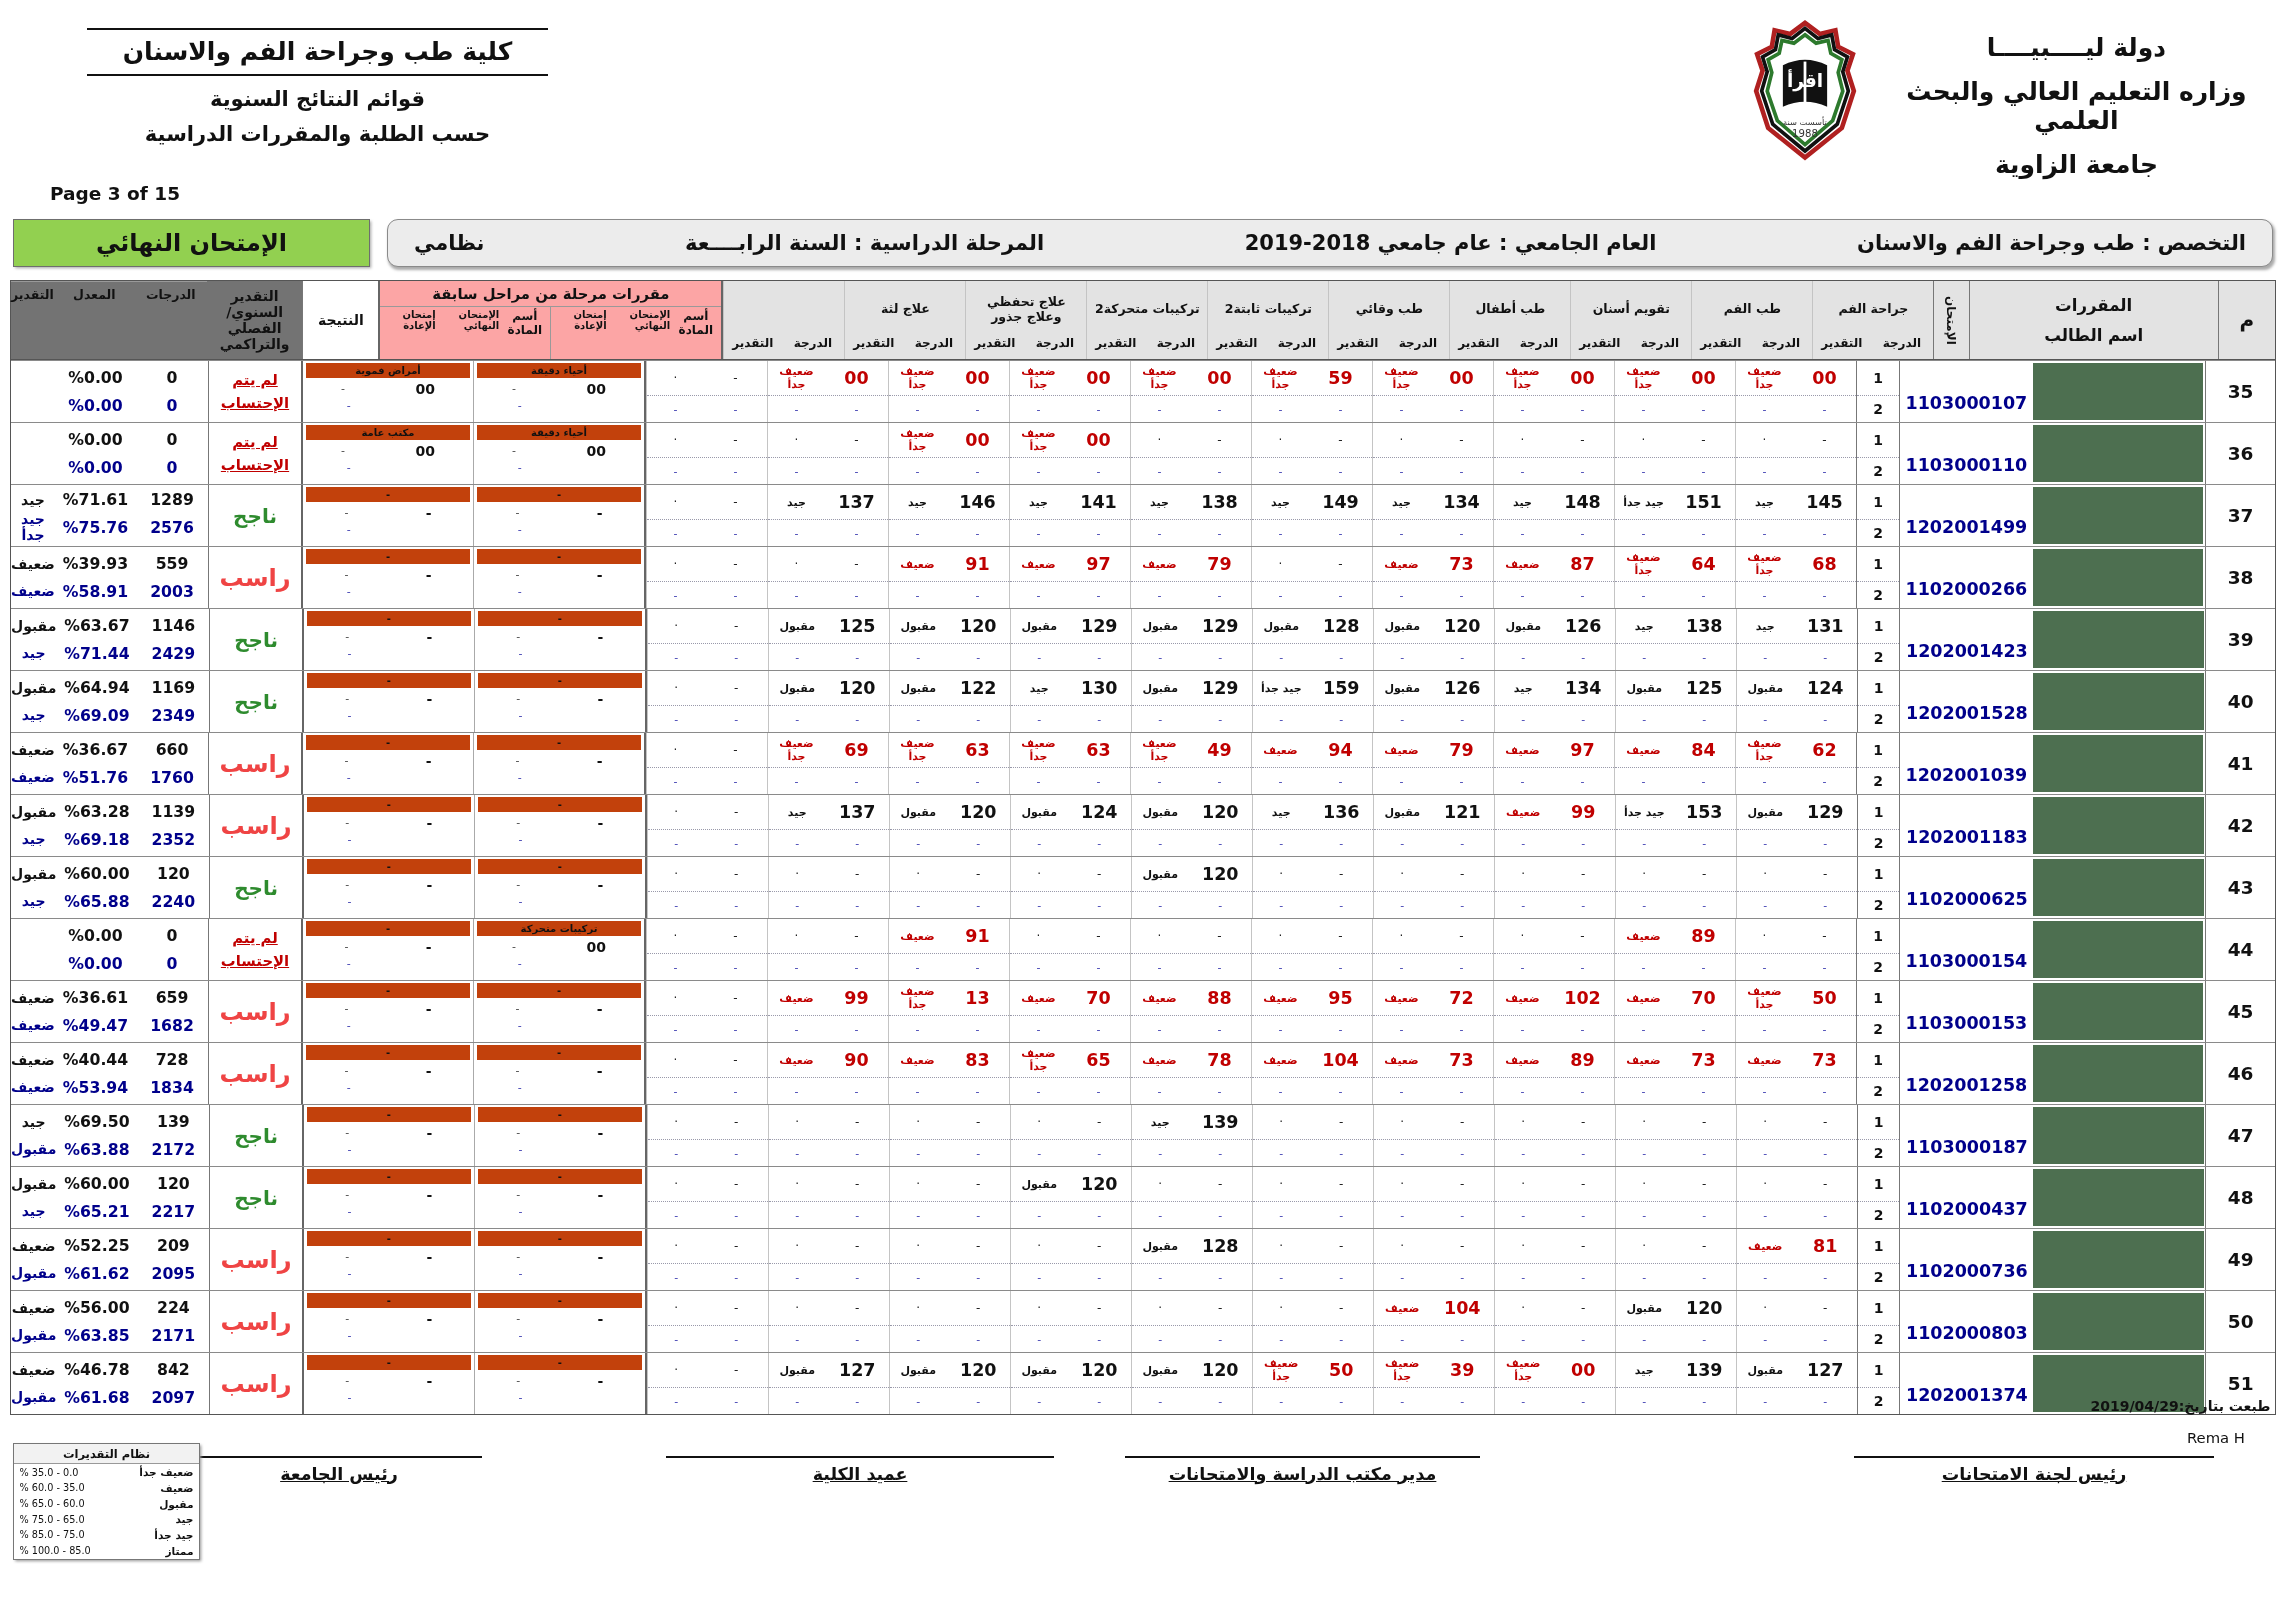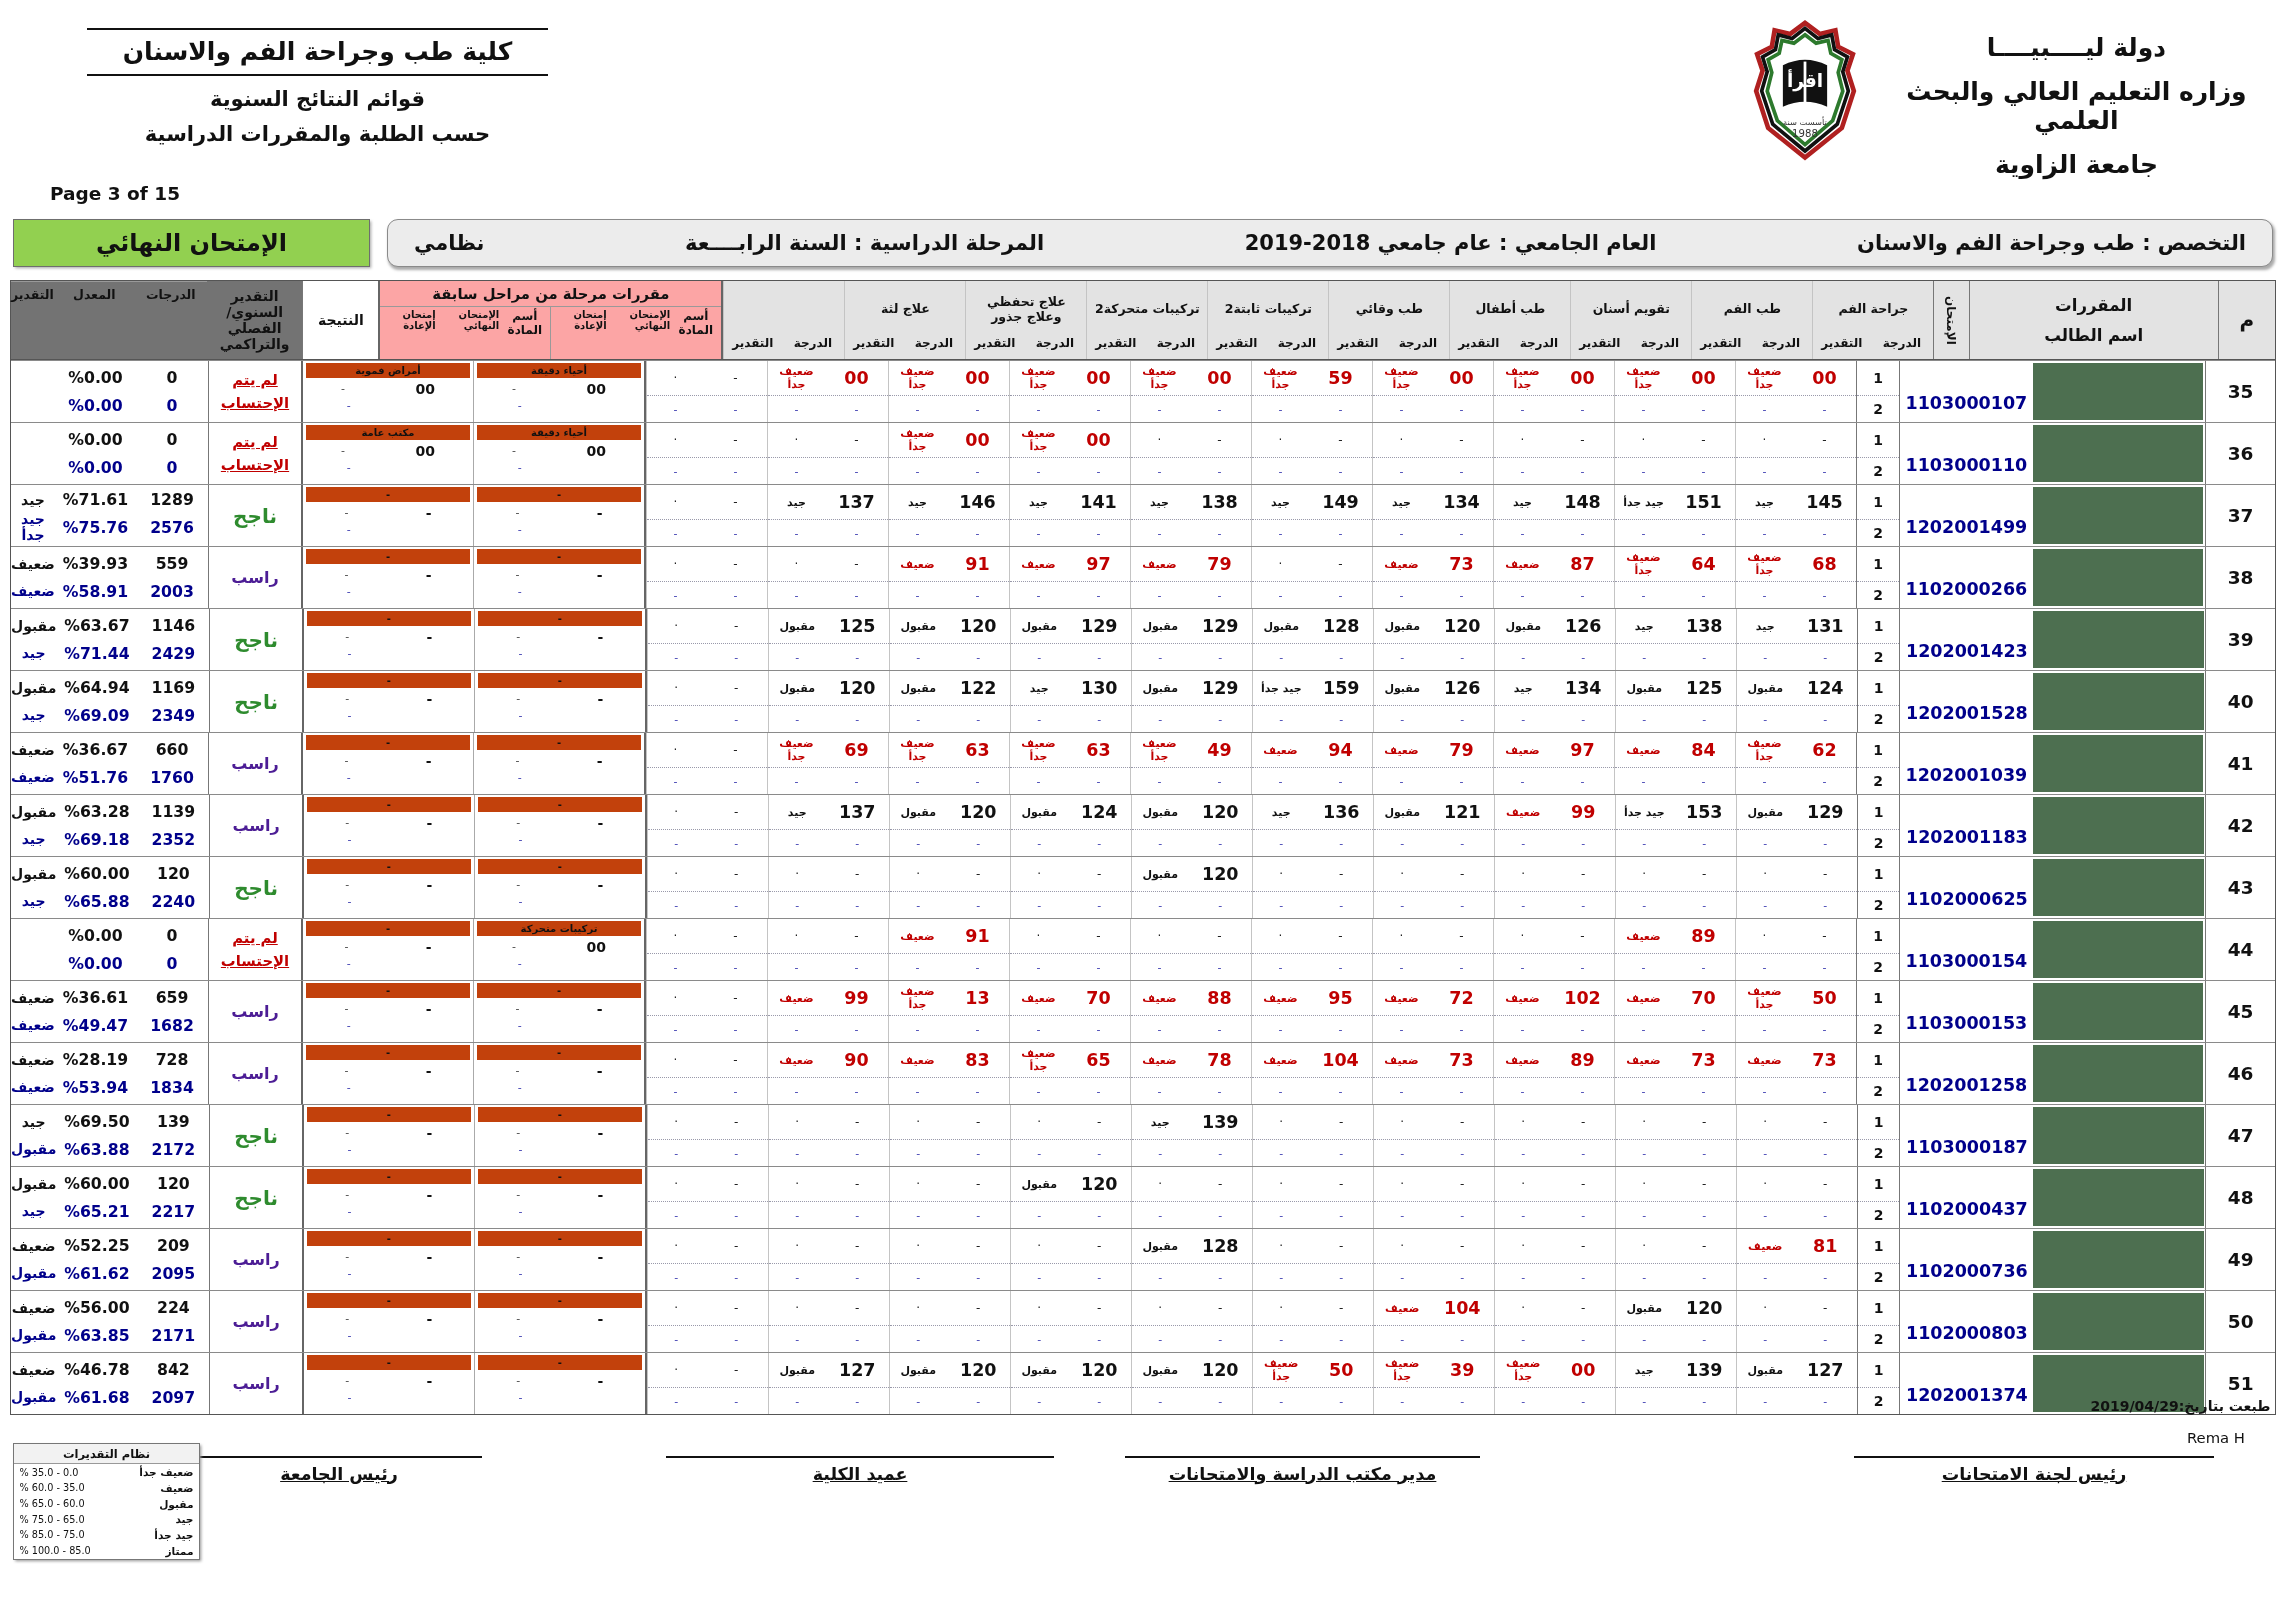--- a/index.html
+++ b/index.html
@@ -90,21 +90,21 @@
   .pcell:nth-child(2){border-right:0.9px solid #aaa;}
   .pband{height:15.7px;background:#c2410c;font-size:10px;font-weight:bold;display:flex;
          align-items:center;justify-content:center;}
   .pv1{height:21px;display:flex;align-items:center;justify-content:space-around;font-size:14px;font-weight:bold;}
   .pv1 .ret{font-size:11px;color:#444;font-weight:normal;}
   .pv2{flex:1;display:flex;align-items:flex-start;justify-content:flex-end;padding-left:41px;
        color:#3b3bb0;font-size:11px;}
   .c-result{width:92px;border-left:0.9px solid #777;display:flex;align-items:center;justify-content:center;
             text-align:center;font-weight:bold;}
   .res-pass{color:#2e8b2e;font-size:20px;}
-  .res-fail{color:#4c1d95;font-size:16px;}
+  .res-fail{color:#ef4444;font-size:24px;}
   .res-nc{color:#c00000;font-size:14.8px;line-height:1.55;text-decoration:underline;}
   .c-annual{flex:1;display:flex;flex-direction:column;padding:2.8px 0;}
   .al{flex:1;display:flex;align-items:center;font-size:15.7px;font-weight:bold;}
   .al .pts{width:72px;text-align:center;}
   .al .avg{width:81px;text-align:center;}
   .al .agr{flex:1;text-align:center;font-size:14px;}
   .al1{color:#111;}
   .al2{color:#00008b;}
 
   
@@ -2033,21 +2033,21 @@
               </div>
               <div class="pv2">-</div>
             </div>
           </div>
           <div class="c-result">
             <span class="res-fail">راسب</span>
           </div>
           <div class="c-annual">
             <div class="al al1">
               <span class="pts num">728</span>
-              <span class="avg num">%28.19</span>
+              <span class="avg num">%40.44</span>
               <span class="agr">ضعيف</span>
             </div>
             <div class="al al2">
               <span class="pts num">1834</span>
               <span class="avg num">%53.94</span>
               <span class="agr">ضعيف</span>
             </div>
           </div>
         </div>
         <div class="s-row">

